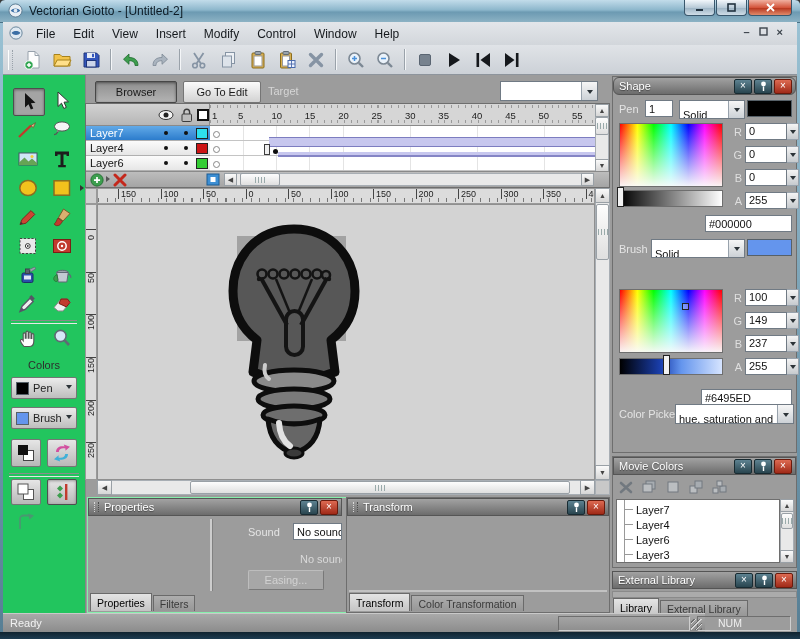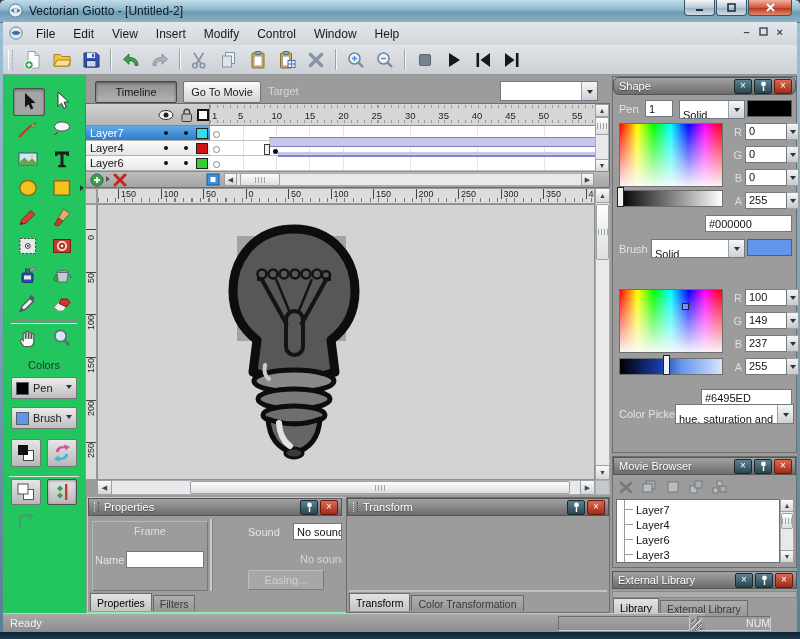--- a/index.html
+++ b/index.html
@@ -419,24 +419,24 @@
           <rect x="13" y="2" width="2.4" height="16" fill="#c23b2e"></rect>
         </svg>
       </div>
     <div class="abs" style="left:12px;top:438px;"><svg width="22" height="20" viewBox="0 0 22 20" opacity=".55">
           <path d="M5 16V6q0-3.5 4-3.5h6" fill="none" stroke="#6a7480" stroke-width="1.8"></path>
           <path d="M13 .5l6 2-4.5 4z" fill="#6a7480"></path>
         </svg></div>
   </div>
 
   <div class="b3 pressed abs" style="left:95px;top:81px;width:80px;height:20px;">
-      <span>Timeline</span>
+      <span>Browser</span>
     </div>
   <div class="b3 abs" style="left:183px;top:81px;width:76px;height:20px;">
-      <span>Go To Movie</span>
+      <span>Go To Edit</span>
     </div>
   <span class="lbl" style="left:268px;top:85px;color:#d6d6d6;">Target</span>
   <div class="cmb" style="left:500px;top:81px;width:96px;height:18px;">
     <span class="txt"></span>
     <span class="da">
         <span class="tri"></span>
       </span>
   </div>
 
   <div class="abs" style="left:85px;top:103px;width:525px;height:85px;border:1px solid #6e6e6e;box-sizing:border-box;background:#cfcfcf;">
@@ -577,25 +577,20 @@
       <span class="tg"></span>
       <span class="t">Properties</span>
       <span class="pbtn sl">
           <svg width="7" height="10" viewBox="0 0 7 10">
             <circle cx="3.5" cy="3" r="2.4" fill="#fff"></circle>
             <path d="M3.5 5.5V10" stroke="#fff" stroke-width="1.4"></path>
           </svg>
         </span>
       <span class="pbtn rd">×</span>
     </div>
-    <div class="abs" style="left:4px;top:23px;width:116px;height:70px;border:1px solid #b8b8b8;border-right-color:#777;border-bottom-color:#777;box-sizing:border-box;">
-      <div style="text-align:center;color:#dedede;padding-top:3px;">Frame</div>
-      <span class="lbl" style="left:2px;top:32px;">Name</span>
-      <input class="raw" style="left: 33px; top: 29px; width: 78px; height: 17px;" value="">
-    </div>
     <div class="abs" style="left:122px;top:21px;width:2px;height:72px;background:#cdcdcd;border-right:1px solid #818181;"></div>
     <span class="lbl" style="left:160px;top:28px;">Sound</span>
     <div class="inp" style="left:205px;top:25px;width:49px;height:17px;overflow:hidden;white-space:nowrap;">
         <span>No sound</span>
       </div>
     <span class="lbl" style="left:212px;top:55px;color:#d9d9d9;width:42px;overflow:hidden;">No sound...</span>
     <div class="b3 abs" style="left:160px;top:72px;width:74px;height:18px;background:#a7a7a7;border-color:#bdbdbd #787878 #787878 #bdbdbd;color:#d2d2d2;">
         <span>Easing...</span>
       </div>
     <div class="tabs" style="left:2px;bottom:1px;">
@@ -736,21 +731,21 @@
     <div class="cmb" style="left:62px;top:327px;width:117px;height:18px;">
       <span class="txt">hue, saturation and lumir</span>
       <span class="da">
           <span class="tri"></span>
         </span>
     </div>
   </div>
 
   <div class="abs" style="left:612px;top:456px;width:185px;height:112px;background:#9c9c9c;border:1px solid #6e6e6e;box-sizing:border-box;">
     <div class="ptitle" style="left:0;top:0;width:183px;">
-      <span class="t" style="padding-left:2px;">Movie Browser</span>
+      <span class="t" style="padding-left:2px;">Movie Colors</span>
       <span class="pbtn sl">×</span>
       <span class="pbtn sl">
           <svg width="7" height="10" viewBox="0 0 7 10">
             <circle cx="3.5" cy="3" r="2.4" fill="#fff"></circle>
             <path d="M3.5 5.5V10" stroke="#fff" stroke-width="1.4"></path>
           </svg>
         </span>
       <span class="pbtn rd">×</span>
     </div>
     <div class="abs" style="left:6px;top:22px;height:18px;display:flex;align-items:center;">
@@ -820,16 +815,16 @@
         <span>Library</span>
       </div>
     <div class="tab">
         <span>External Library</span>
       </div>
   </div>
 
   <div class="abs" style="left:3px;top:613px;width:702px;height:19px;background:linear-gradient(#a9a9a9,#8c8c8c);border-top:1px solid #c9c9c9;box-sizing:border-box;">
     <span class="abs" style="left:7px;top:3px;color:#f2f2f2;font-size:11px;">Ready</span>
     <span class="abs" style="left:555px;top:2px;width:130px;height:13px;border:1px solid;border-color:#6e6e6e #cfcfcf #cfcfcf #6e6e6e;"></span>
-    <span class="abs" style="left:694px;top:2px;width:72px;height:13px;border:1px solid;border-color:#6e6e6e #cfcfcf #cfcfcf #6e6e6e;color:#efefef;font-size:10.5px;text-align:right;line-height:13px;">NUM</span>
+    <span class="abs" style="left:694px;top:2px;width:72px;height:13px;border:1px solid;border-color:#6e6e6e #cfcfcf #cfcfcf #6e6e6e;color:#efefef;font-size:10.5px;text-align:left;line-height:13px;padding-left:20px;">NUM</span>
     <span class="abs" style="right:3px;bottom:2px;width:11px;height:11px;background:repeating-linear-gradient(135deg,transparent 0 2px,#6e6e6e 2px 3px,#d8d8d8 3px 4px);"></span>
   </div>
 </div>
 
 </body></html>

